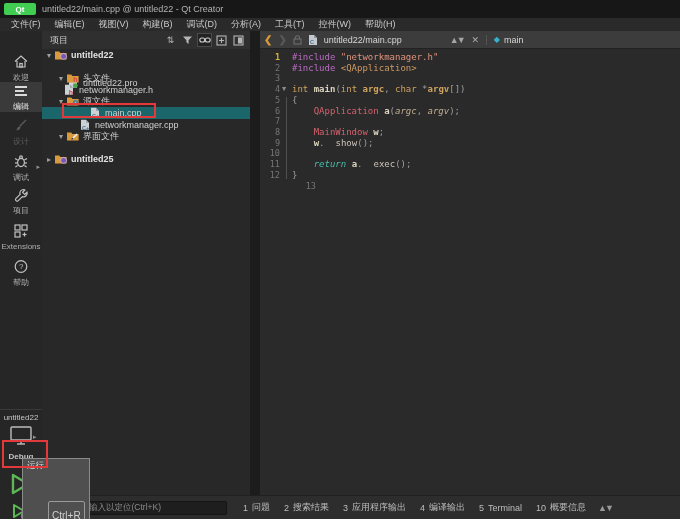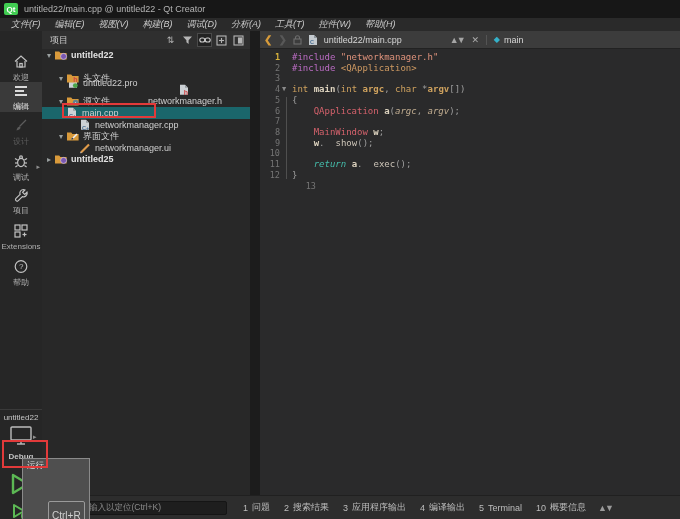--- a/index.html
+++ b/index.html
@@ -1,24 +1,24 @@
 <!DOCTYPE html>
 <html><head>
 <meta charset="utf-8">
 <style>
   html,body{margin:0;padding:0;}
   body{width:680px;height:519px;position:relative;background:#262626;overflow:hidden;
        font-family:"Liberation Sans",sans-serif;-webkit-font-smoothing:antialiased;}
   .abs{position:absolute;}
   
   #titlebar{left:0;top:0;width:680px;height:18px;background:#171717;display:flex;align-items:center;padding-left:4px;box-sizing:border-box;gap:6px;}
-  #qt-logo{width:14px;height:12px;background:#41cd52;border-radius:2px;color:#fff;font-size:8px;font-weight:bold;display:flex;align-items:center;justify-content:center;}
+  #qt-logo{width:32px;height:12px;background:#41cd52;border-radius:2px;color:#fff;font-size:8px;font-weight:bold;display:flex;align-items:center;justify-content:center;}
   #window-title{color:#b4b4b4;font-size:9px;}
   #menubar{left:0;top:18px;width:680px;height:13px;background:#2a2a2a;display:flex;align-items:center;padding-left:4px;box-sizing:border-box;}
-  .menu-item{color:#c9c9c9;font-size:9px;padding:0 7px;cursor:default;font-style:italic;}
+  .menu-item{color:#c9c9c9;font-size:9px;padding:0 7px;cursor:default;}
   
   #sidebar{left:0;top:31px;width:42px;height:488px;background:#262626;}
   .mode{position:absolute;left:0;width:42px;height:30px;display:flex;flex-direction:column;align-items:center;justify-content:center;gap:1px;}
   .mode.selected{background:#3a3a3a;}
   .mode .mlabel{font-size:8px;color:#b0b0b0;line-height:8px;}
   .mode.selected .mlabel{color:#e6e6e6;}
   .mode.disabled .mlabel{color:#5c5c5c;}
   .mode svg{stroke:#c2c2c2;fill:none;stroke-width:1.2;}
   .mode.selected svg{stroke:#ededed;}
   .mode.disabled svg{stroke:#5c5c5c;}
@@ -246,39 +246,39 @@
         <span class="tlabel">untitled22.pro</span>
       </div>
       <div class="trow" style="top: 23.2px; padding-left: 14px;">
         <span class="arrow">▾</span>
         <span class="ticon"><svg width="14" height="12" viewBox="0 0 14 12">
             <path d="M1 2.5 h4.2 l1.2 1.6 h6.2 v6.4 H1 z" fill="#d99a3b"></path>
             <text x="7.2" y="10.4" font-size="7" font-weight="bold" fill="#d04545" font-family="Liberation Sans">h</text>
           </svg></span>
         <span class="tlabel">头文件</span>
       </div>
-      <div class="trow" style="top: 34.8px; padding-left: 38px; flex-direction: column;">
+      <div class="trow" style="top: 34.8px; padding-left: 10px;">
         <span class="arrow"></span>
         <span class="ticon"><svg width="14" height="12" viewBox="0 0 14 12">
             <path d="M3 0.8 h5 l3 3 v7 H3 z" fill="#ccd1d5"></path>
             <path d="M8 0.8 l3 3 h-3 z" fill="#969ca1"></path>
             <text x="6.8" y="10.8" font-size="7" font-weight="bold" fill="#d04545" font-family="Liberation Sans">h</text>
           </svg></span>
         <span class="tlabel">networkmanager.h</span>
       </div>
       <div class="trow" style="top: 46.4px; padding-left: 14px;">
         <span class="arrow">▾</span>
         <span class="ticon"><svg width="14" height="12" viewBox="0 0 14 12">
             <path d="M1 2.5 h4.2 l1.2 1.6 h6.2 v6.4 H1 z" fill="#d99a3b"></path>
             <circle cx="9.6" cy="7.6" r="2.8" fill="#63818f"></circle>
             <text x="8" y="9.8" font-size="5.5" font-weight="bold" fill="#fff" font-family="Liberation Sans">+</text>
           </svg></span>
         <span class="tlabel">源文件</span>
       </div>
-      <div class="trow sel" style="top: 58px; padding-left: 13px;">
+      <div class="trow sel" style="top: 58px; padding-left: 36px;">
         <span class="arrow"></span>
         <span class="ticon"><svg width="14" height="12" viewBox="0 0 14 12">
             <path d="M3 0.8 h5 l3 3 v7 H3 z" fill="#ccd1d5"></path>
             <path d="M8 0.8 l3 3 h-3 z" fill="#969ca1"></path>
             <text x="4" y="10.6" font-size="5.6" font-weight="bold" fill="#4a6f93" font-family="Liberation Sans">C+</text>
           </svg></span>
         <span class="tlabel">main.cpp</span>
       </div>
       <div class="trow" style="top: 69.6px; padding-left: 26px;">
         <span class="arrow"></span>
@@ -290,28 +290,20 @@
         <span class="tlabel">networkmanager.cpp</span>
       </div>
       <div class="trow" style="top: 81.2px; padding-left: 14px;">
         <span class="arrow">▾</span>
         <span class="ticon"><svg width="14" height="12" viewBox="0 0 14 12">
             <path d="M1 2.5 h4.2 l1.2 1.6 h6.2 v6.4 H1 z" fill="#d99a3b"></path>
             <line x1="5.5" y1="9.5" x2="11" y2="4" stroke="#f0f0f0" stroke-width="1.6"></line>
             <line x1="5.5" y1="9.5" x2="7" y2="8" stroke="#3b3b3b" stroke-width="1.6"></line>
           </svg></span>
         <span class="tlabel">界面文件</span>
-      </div>
-      <div class="trow" style="top: 92.8px; padding-left: 26px;">
-        <span class="arrow"></span>
-        <span class="ticon"><svg width="14" height="12" viewBox="0 0 14 12">
-            <line x1="3" y1="10.5" x2="11" y2="2.5" stroke="#e09b4a" stroke-width="2.2"></line>
-            <path d="M2.2 11.3 l1.6 -0.4 -1.2 -1.2 z" fill="#d9d9d9"></path>
-          </svg></span>
-        <span class="tlabel">networkmanager.ui</span>
       </div>
       <div class="trow" style="top: 104.4px; padding-left: 2px;">
         <span class="arrow">▸</span>
         <span class="ticon"><svg width="14" height="12" viewBox="0 0 14 12">
             <path d="M1 2.5 h4.2 l1.2 1.6 h6.2 v6.4 H1 z" fill="#d99a3b"></path>
             <circle cx="9.6" cy="7.4" r="3" fill="#7a57b0" stroke="#cfc6e6" stroke-width="0.7"></circle>
           </svg></span>
         <span class="tlabel bold">untitled25</span>
       </div>
     </div>

